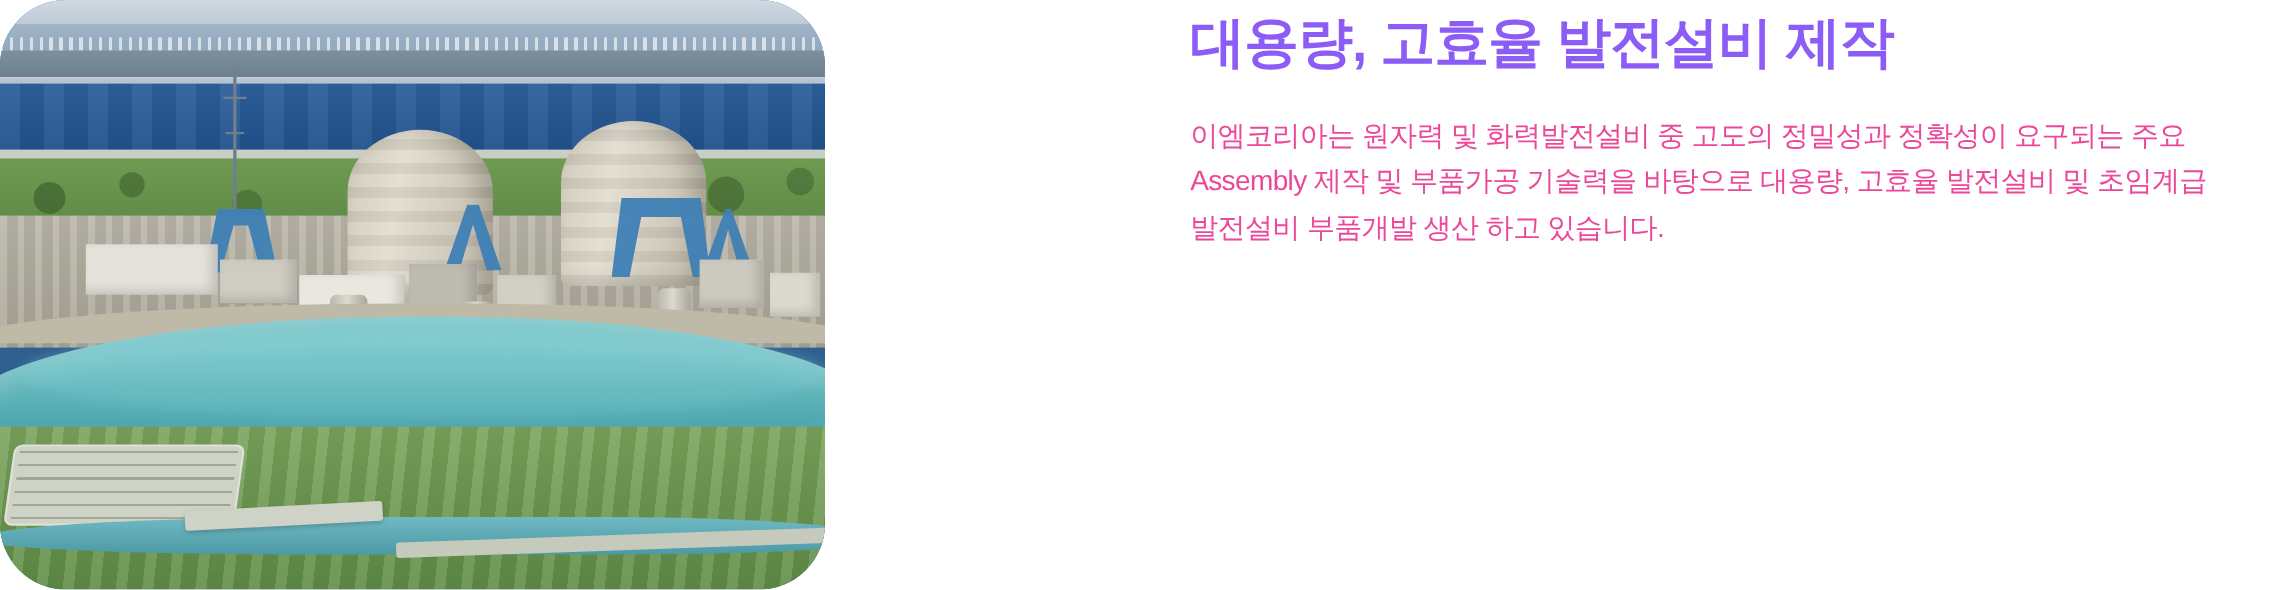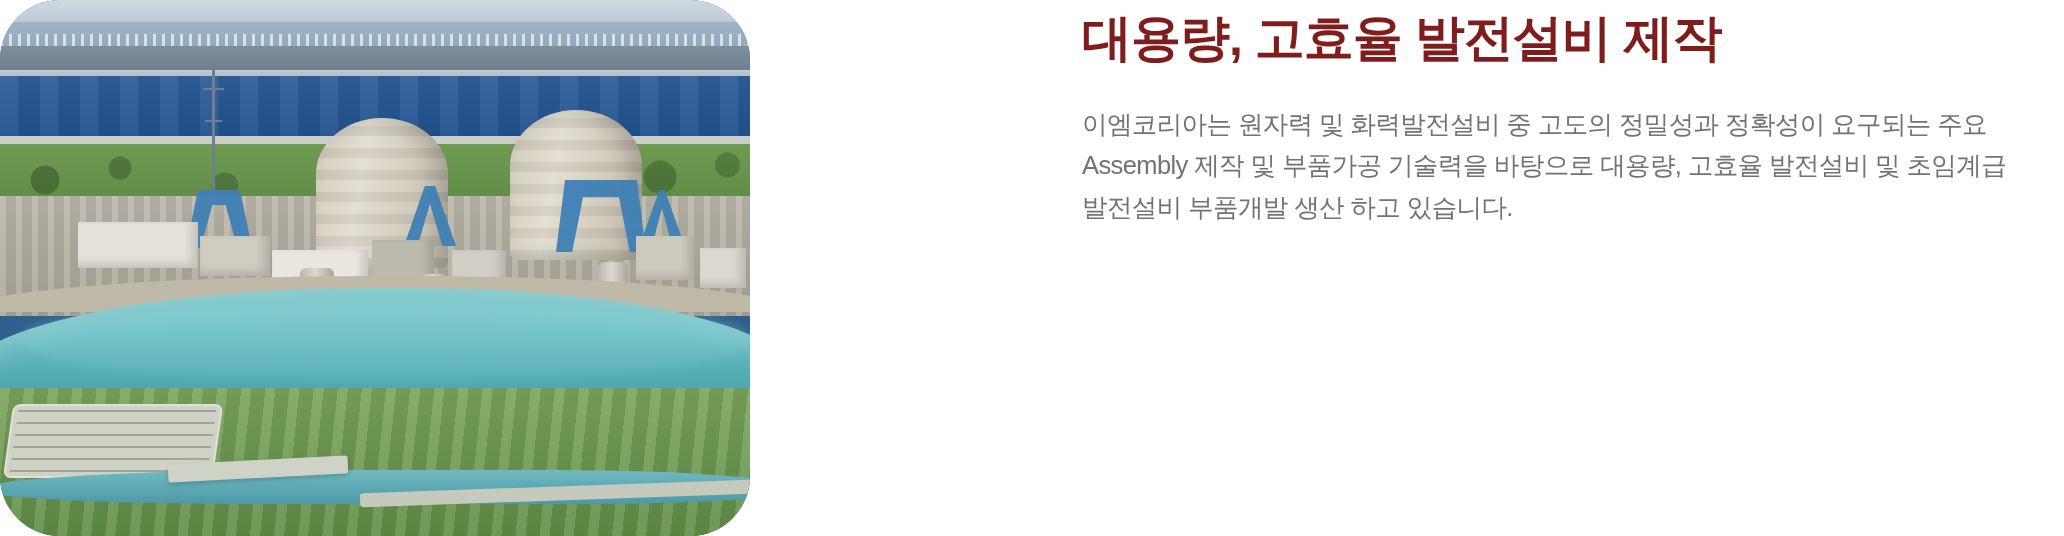--- a/index.html
+++ b/index.html
@@ -276,30 +276,30 @@
     box-sizing: border-box;
   }
 
   .headline {
     margin: 0;
     padding-top: 8px;
     font-size: 50px;
     line-height: 1.2;
     font-weight: bold;
     letter-spacing: -1px;
-    color: #7f1d1d;
+    color: #8b5cf6;
     white-space: nowrap;
   }
 
   .lead {
     margin: 0;
     padding-top: 36px;
     font-size: 25.5px;
     line-height: 1.62;
-    color: #737373;
+    color: #ec4899;
     max-width: 1000px;
     letter-spacing: -0.6px;
     word-break: keep-all;
   }
 </style>
 </head>
 <body>
 
 <div class="section">
 

